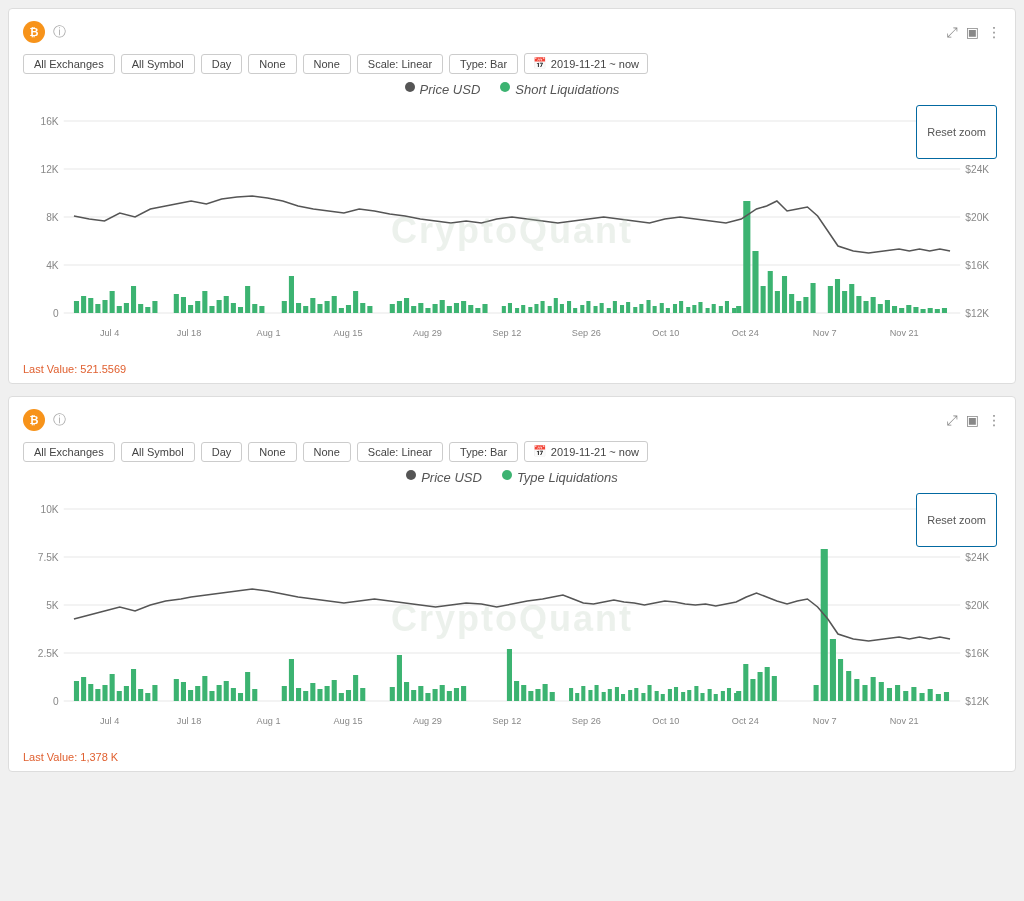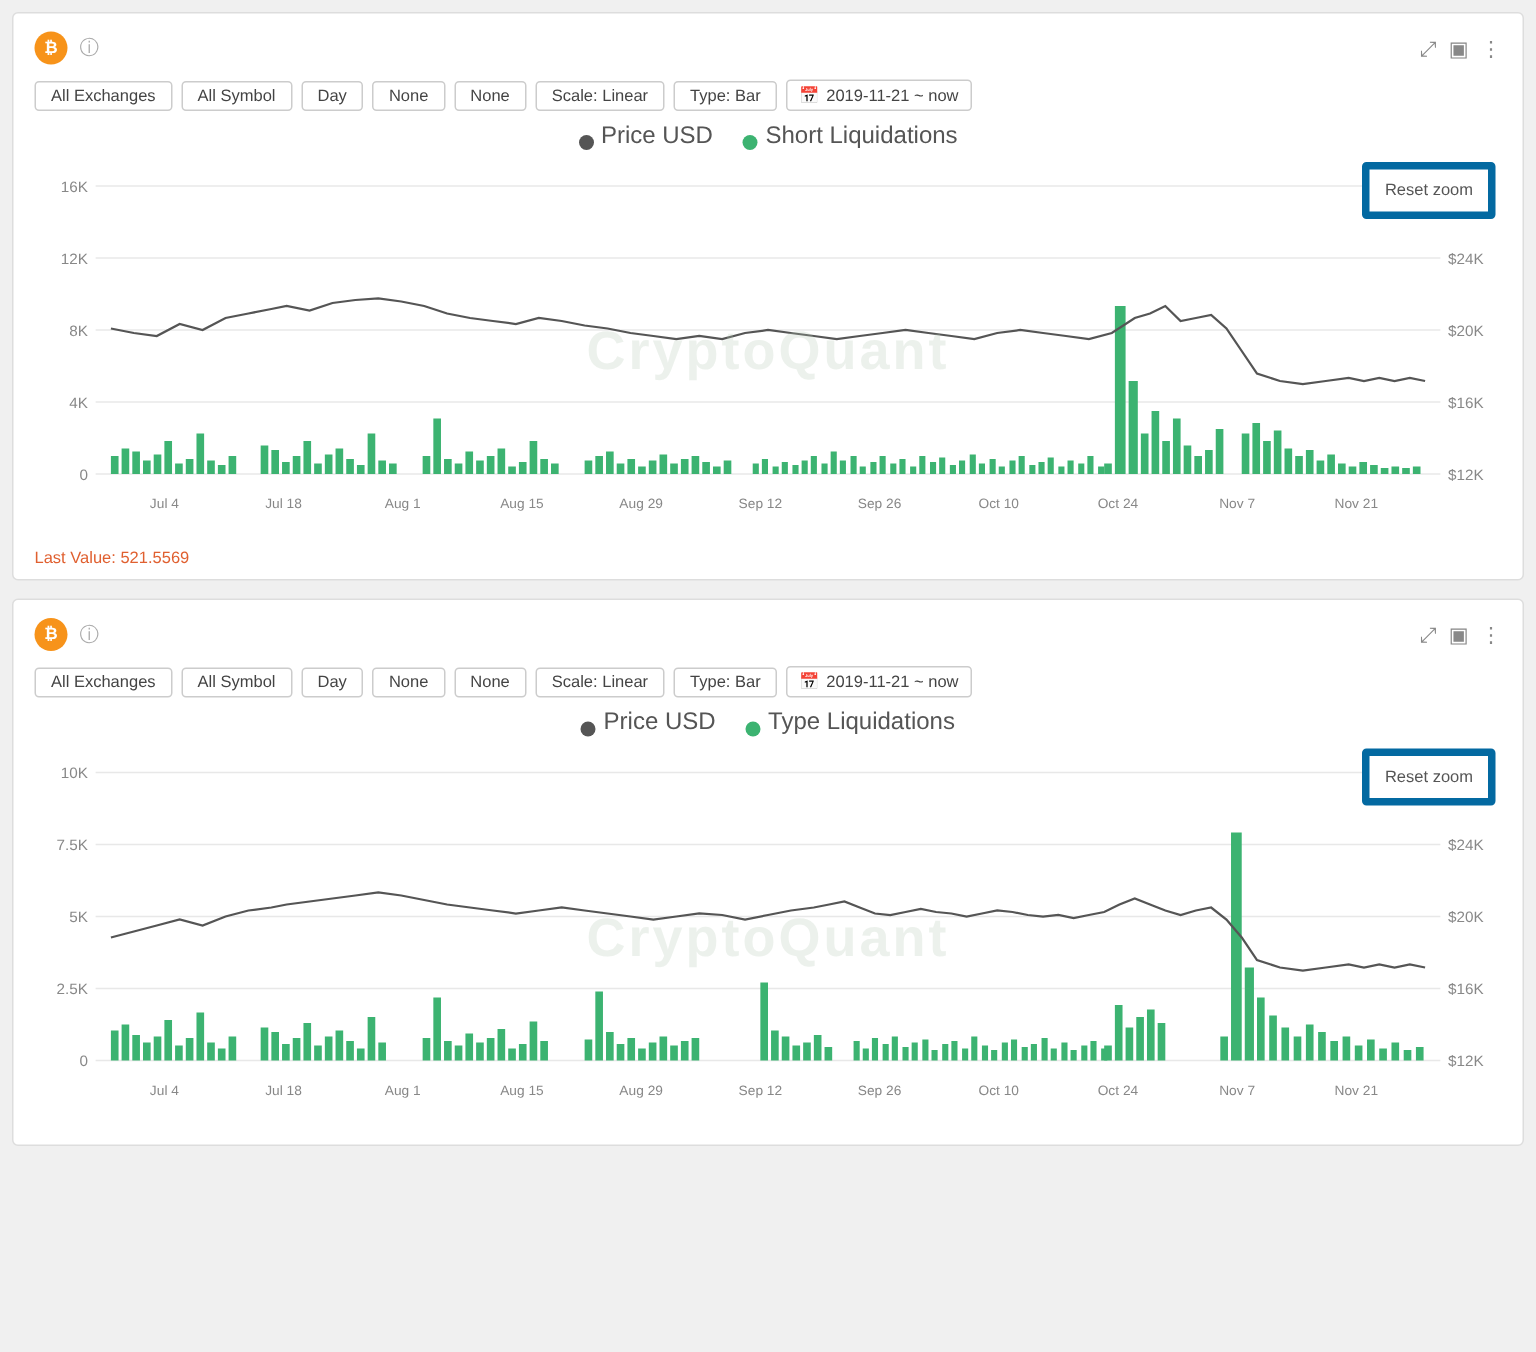--- a/index.html
+++ b/index.html
@@ -88,42 +88,43 @@
     }
     .legend {
       display: flex;
       align-items: center;
       justify-content: center;
       gap: 20px;
       margin-bottom: 4px;
     }
     .legend-item {
       display: flex;
-      align-items: flex-end;
+      align-items: flex-start;
       gap: 5px;
-      font-size: 16px;
+      font-size: 13px;
       color: #555;
+      font-style: italic;
     }
     .legend-dot {
       width: 10px;
       height: 10px;
       border-radius: 50%;
     }
     .chart-area {
       position: relative;
       height: 260px;
       margin-top: 4px;
     }
     .reset-zoom-btn {
       position: absolute;
       top: 4px;
       right: 4px;
-      padding: 8px 10px;
+      padding: 20px 10px;
       background: #fff;
-      border: 5px solid #0369a1;
+      border: 1px solid #0369a1;
       border-radius: 3px;
       font-size: 11px;
       color: #555;
       cursor: pointer;
       z-index: 10;
     }
     .chart-svg {
       width: 100%;
       height: 100%;
     }
@@ -550,13 +551,14 @@
         285,110 300,112 315,114 330,112 345,110 360,112 375,114 390,116 
         405,118 420,116 435,114 450,115 465,118 480,115 495,112 510,110 
         520,108 530,106 540,110 550,114 560,115 570,113 580,111 590,113 
         600,114 610,116 620,114 630,112 640,113 650,115 660,116 670,115 
         680,117 690,115 700,113 710,108 720,104 730,108 740,112 750,115 
         760,112 770,110 780,118 790,130 800,145 815,150 830,152 
         845,150 860,148 870,150 880,148 890,150 900,148 910,150
       " fill="none" stroke="#555" stroke-width="1.5"></polyline>
     </svg>
   </div>
+  <div class="last-value">Last Value: 1,378 K</div>
 </div>
 
 </body></html>

